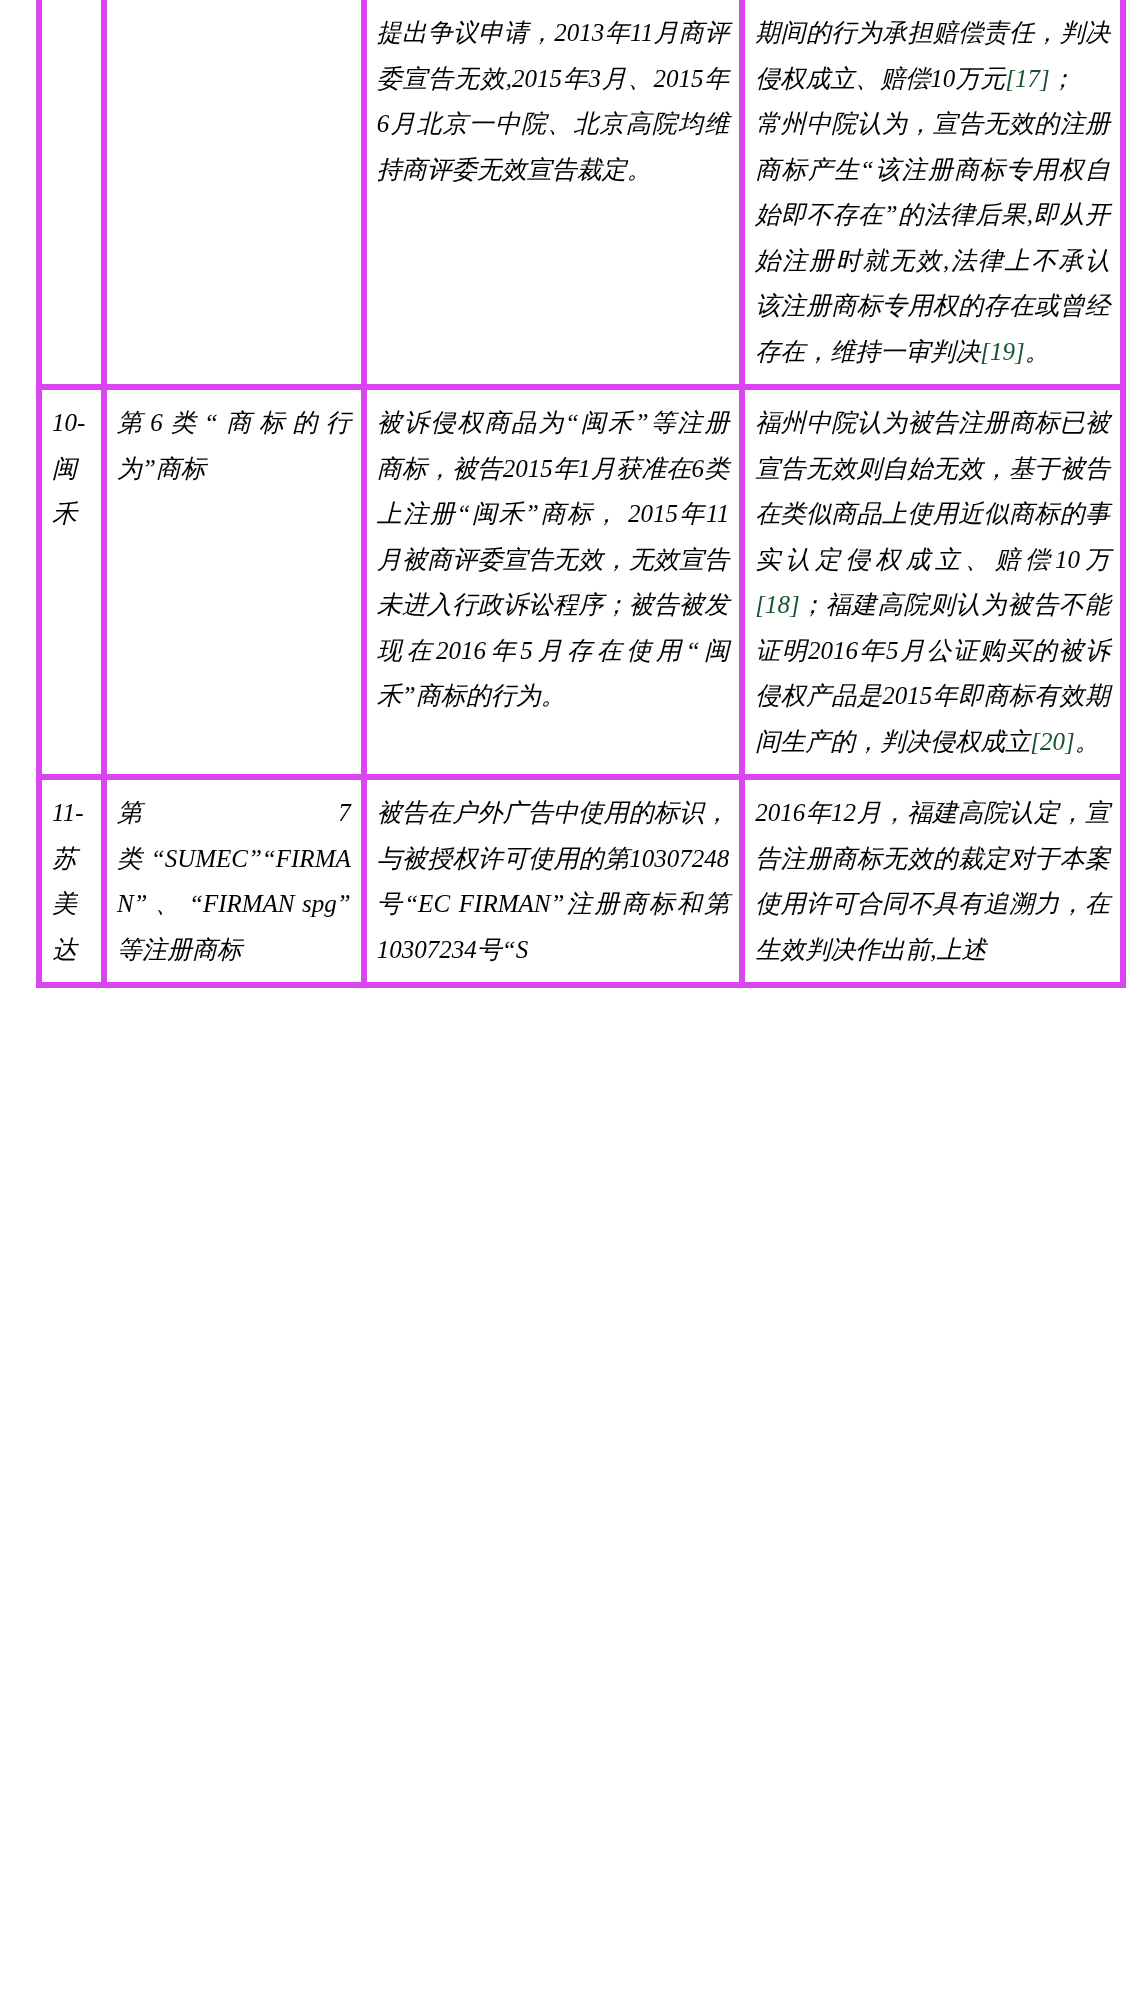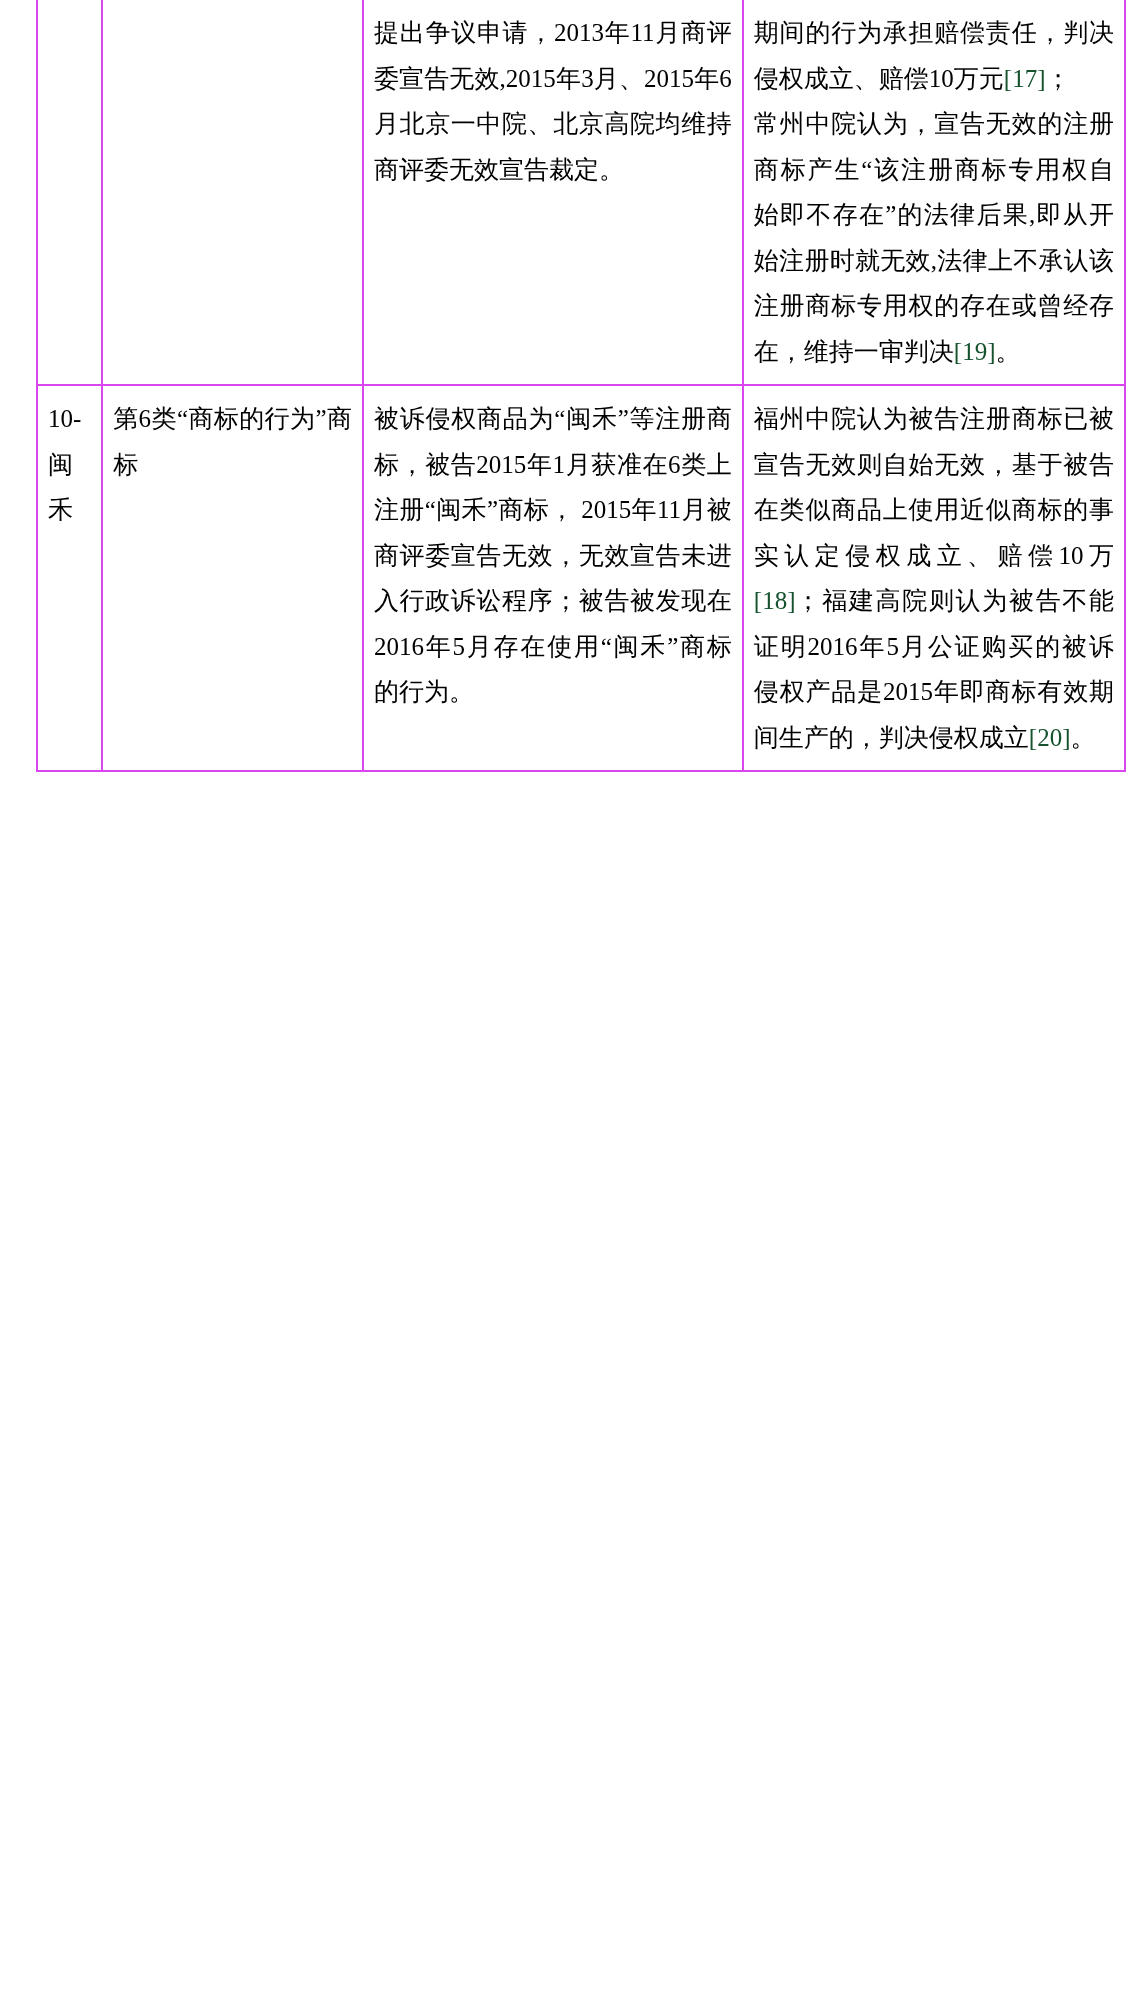--- a/index.html
+++ b/index.html
@@ -11,29 +11,30 @@
     width: 1148px;
     font-family: "Liberation Serif", "DejaVu Serif", serif;
     color: #000000;
   }
   .page {
     position: relative;
     width: 1148px;
     height: 2012px;
     overflow: hidden;
     background: #ffffff;
+    font-style: italic;
   }
   table.doc-table {
     border-collapse: collapse;
     width: 1090px;
     margin: 0 0 0 36px;
     table-layout: fixed;
   }
   table.doc-table td {
-    border: 2px solid #d946ef;
+    border: 6px solid #d946ef;
     vertical-align: top;
     padding: 10px 10px 10px 10px;
     font-size: 25px;
     line-height: 1.82;
     text-align: justify;
     text-justify: inter-ideograph;
     word-break: break-word;
   }
   
   col.c-id    { width: 58px; }
@@ -104,15 +105,29 @@
         <td class="col-mark">
           <span>第6类“商标的行为”商标</span>
         </td>
         <td class="col-facts">
           <p class="cell-para">被诉侵权商品为“闽禾”等注册商标，被告2015年1月获准在6类上注册“闽禾”商标， 2015年11月被商评委宣告无效，无效宣告未进入行政诉讼程序；被告被发现在2016年5月存在使用“闽禾”商标的行为。</p>
         </td>
         <td class="col-hold">
           <p class="cell-para"><span>福州中院认为被告注册商标已被宣告无效则自始无效，基于被告在类似商品上使用近似商标的事实认定侵权成立、赔偿10万</span><span class="ref">[18]</span><span>；福建高院则认为被告不能证明2016年5月公证购买的被诉侵权产品是2015年即商标有效期间生产的，判决侵权成立</span><span class="ref">[20]</span><span>。</span></p>
         </td>
       </tr>
+      <tr>
+        <td class="col-id">
+          <span class="idtext">11-苏美达</span>
+        </td>
+        <td class="col-mark">
+          <span>第7类“SUMEC”“FIRMAN” 、 “FIRMAN spg” 等注册商标</span>
+        </td>
+        <td class="col-facts">
+          <p class="cell-para">被告在户外广告中使用的标识，与被授权许可使用的第10307248号“EC FIRMAN”注册商标和第10307234号“S</p>
+        </td>
+        <td class="col-hold">
+          <p class="cell-para">2016年12月，福建高院认定，宣告注册商标无效的裁定对于本案使用许可合同不具有追溯力，在生效判决作出前,上述</p>
+        </td>
+      </tr>
     </tbody>
   </table>
 </div>
 
 </body></html>

